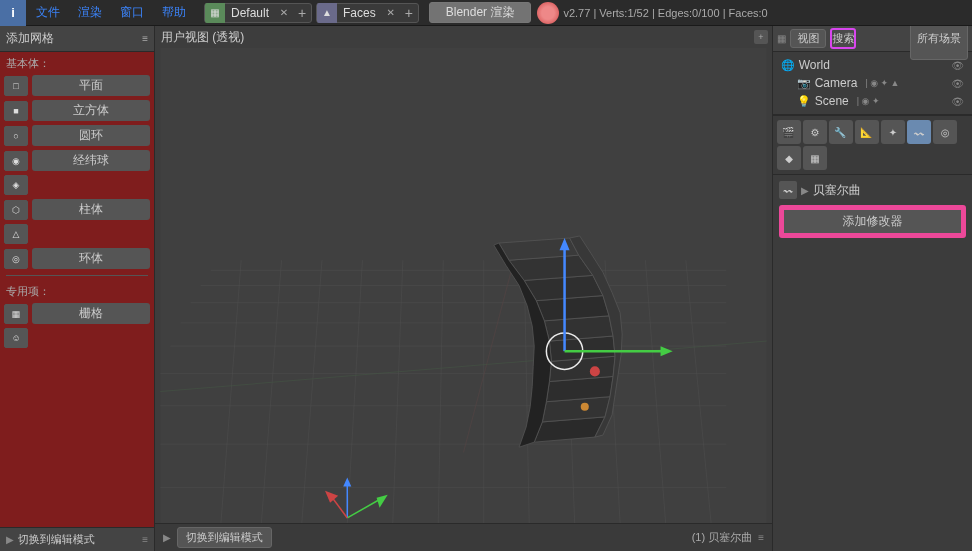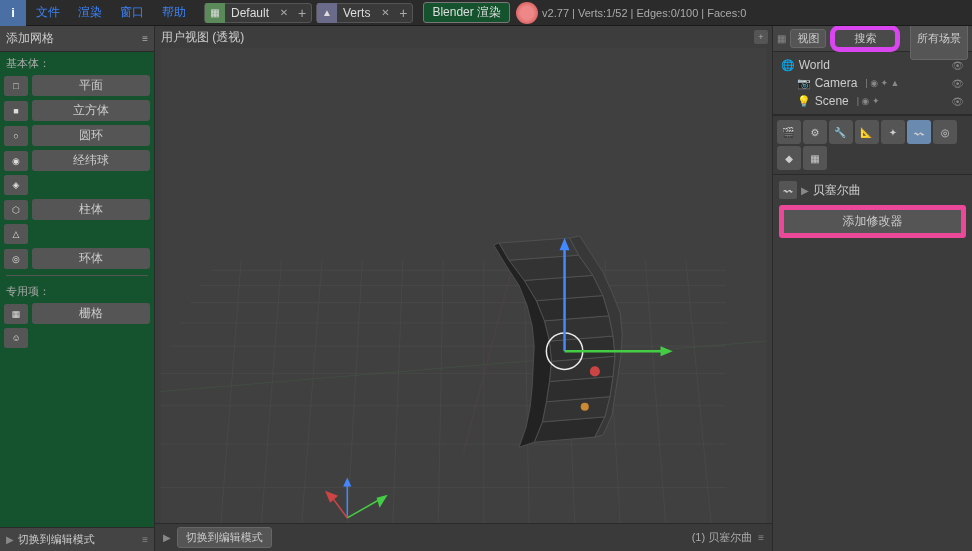--- a/index.html
+++ b/index.html
@@ -92,24 +92,24 @@
       display: flex;
       align-items: center;
       justify-content: center;
       font-size: 10px;
       color: #aaa;
       cursor: pointer;
     }
 
     .render-label {
       margin-left: 10px;
-      background: #14532d;
+      background: #737373;
       border: 1px solid #777;
       border-radius: 3px;
-      padding: 1px 8px;
+      padding: 1px 16px;
       font-size: 12px;
       color: #ddd;
     }
     .blender-logo {
       width: 22px;
       height: 22px;
       background: radial-gradient(circle, #e88 40%, #c44 100%);
       border-radius: 50%;
       margin-left: 6px;
     }
@@ -121,21 +121,21 @@
 
     
     .main-layout {
       display: flex;
       height: calc(551px - 26px);
     }
 
     
     .left-sidebar {
       width: 155px;
-      background: #14532d;
+      background: #7f1d1d;
       border-right: 1px solid #2a2a2a;
       display: flex;
       flex-direction: column;
     }
     .sidebar-header {
       display: flex;
       align-items: center;
       justify-content: space-between;
       padding: 4px 6px;
       background: #444;
@@ -284,23 +284,23 @@
       background: #555;
       border: 1px solid #666;
       border-radius: 3px;
       padding: 1px 6px;
       color: #ccc;
       font-size: 11px;
       cursor: pointer;
     }
     .right-panel-search {
       background: #4a4a4a;
-      border: 5px solid #d946ef;
-      border-radius: 9px;
-      padding: 1px 19px;
+      border: 2px solid #d946ef;
+      border-radius: 3px;
+      padding: 1px 0;
       color: #ccc;
       font-size: 11px;
       cursor: pointer;
     }
     .right-panel-dropdown {
       background: #555;
       border: 1px solid #666;
       border-radius: 3px;
       padding: 13px 6px;
       color: #ccc;
@@ -430,21 +430,21 @@
   </div>
   <div class="top-bar-tabs">
     <div class="tab-group">
       <div class="tab-icon">▦</div>
       <span class="tab-label">Default</span>
       <span class="tab-x">✕</span>
       <span class="tab-plus">+</span>
     </div>
     <div class="tab-group">
       <div class="tab-icon" style="background:#6a6a8a;">▲</div>
-      <span class="tab-label">Verts</span>
+      <span class="tab-label">Faces</span>
       <span class="tab-x">✕</span>
       <span class="tab-plus">+</span>
     </div>
   </div>
   <div class="render-label">Blender 渲染</div>
   <div class="blender-logo"></div>
   <span class="version-info">v2.77 | Verts:1/52 | Edges:0/100 | Faces:0</span>
 </div>
 
 <div class="main-layout">

